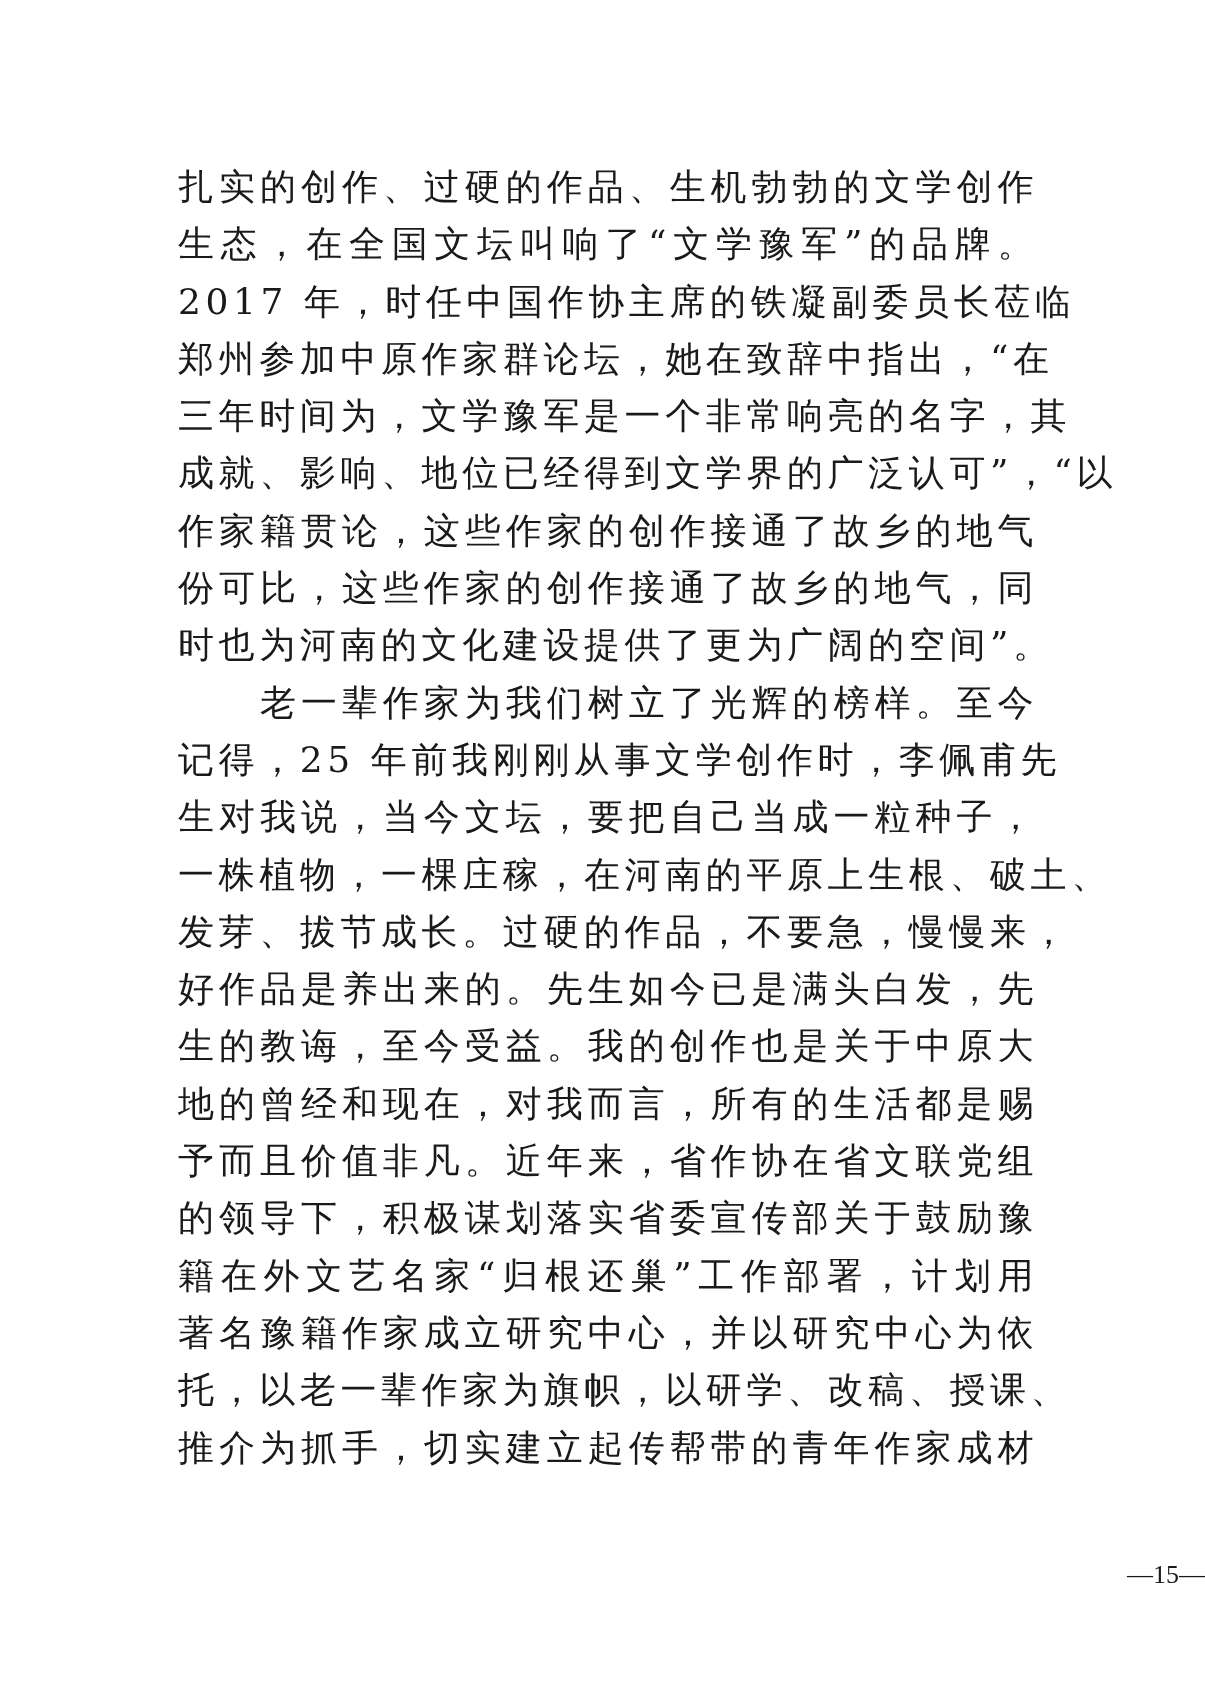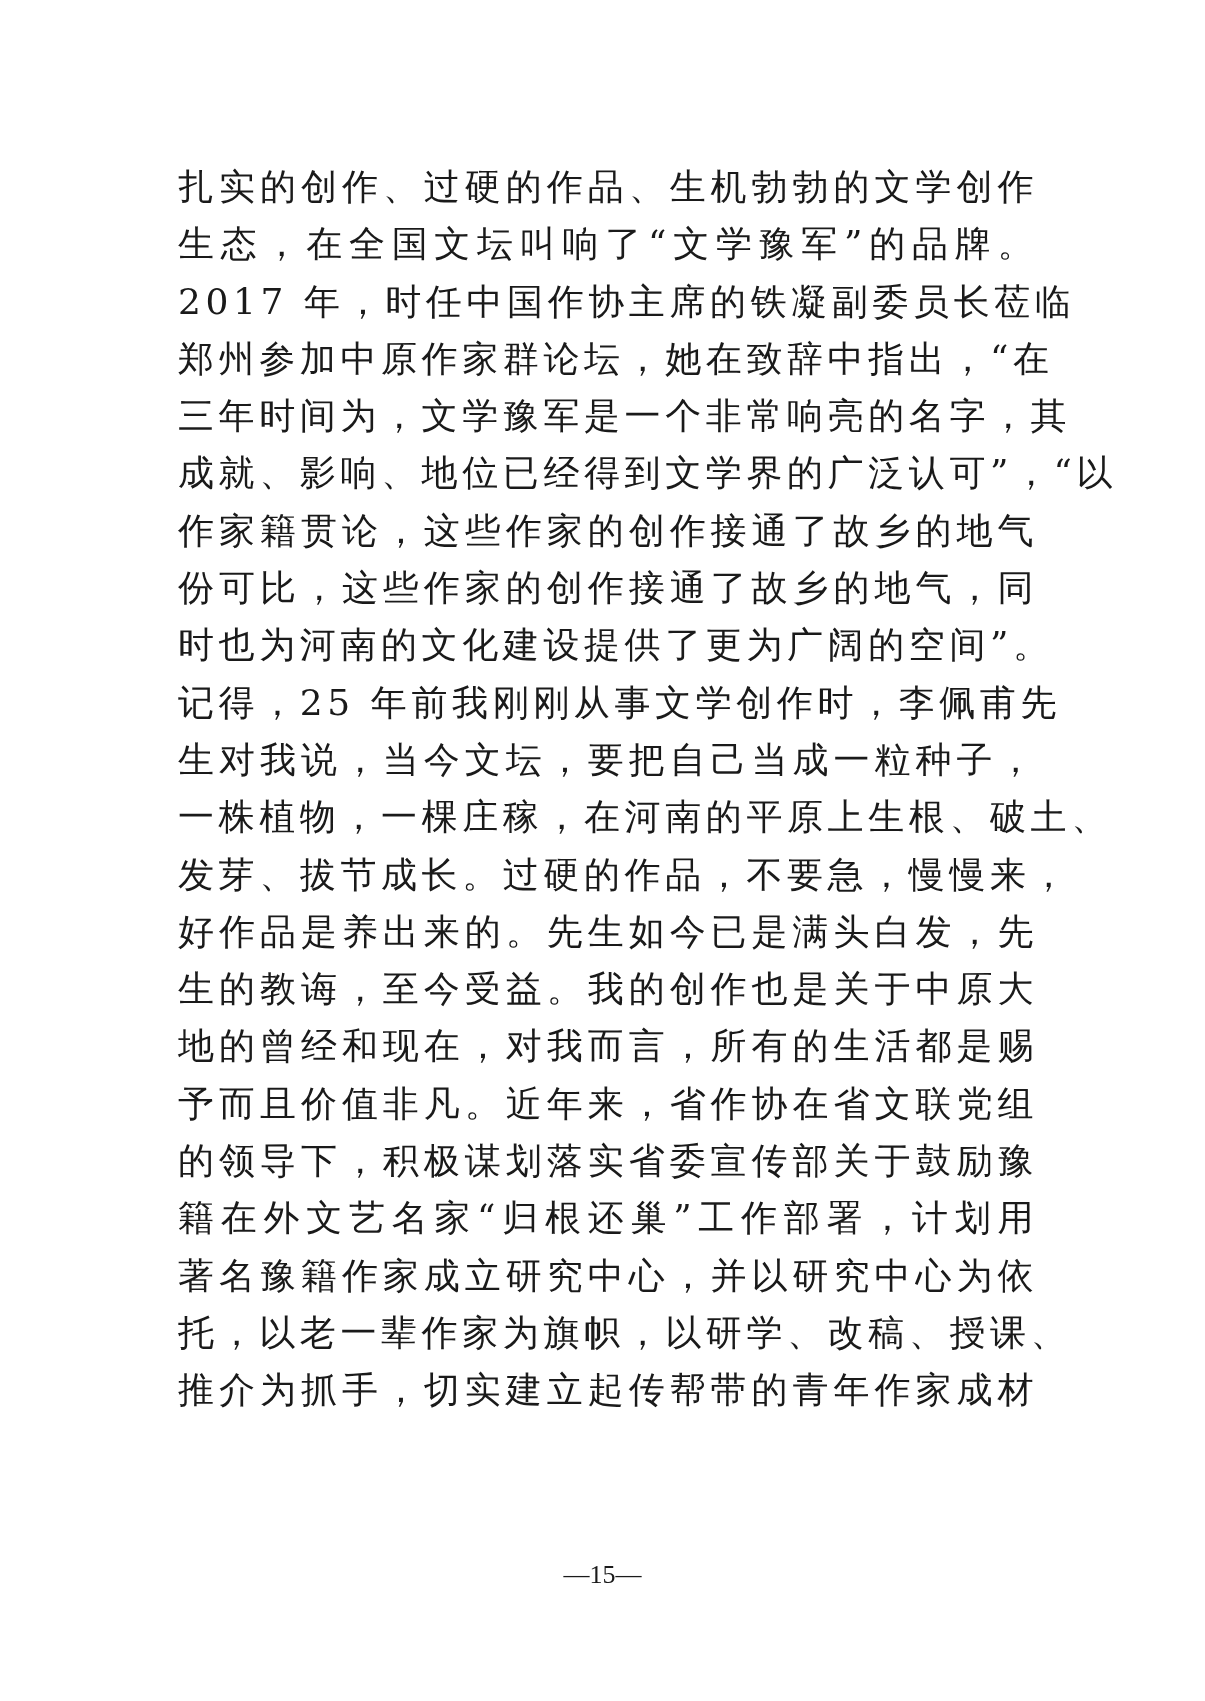--- a/index.html
+++ b/index.html
@@ -36,40 +36,41 @@
     white-space: nowrap;
     letter-spacing: 4.6px;
     text-align: justify;
     text-align-last: justify;
   }
   .page-number {
     position: absolute;
     left: 0;
     width: 1205px;
     top: 1560px;
-    text-align: center;
+    text-align: right;
     font-family: "Liberation Serif", "DejaVu Serif", serif;
     font-size: 26px;
     color: #1a1a1a;
   }
 </style>
 </head>
 <body>
 
 <div class="page">
   <div class="text-block">
     <div class="line">扎实的创作、过硬的作品、生机勃勃的文学创作</div>
     <div class="line">生态，在全国文坛叫响了“文学豫军”的品牌。</div>
     <div class="line">2017 年，时任中国作协主席的铁凝副委员长莅临</div>
     <div class="line">郑州参加中原作家群论坛，她在致辞中指出，“在</div>
     <div class="line">三年时间为，文学豫军是一个非常响亮的名字，其</div>
     <div class="line">成就、影响、地位已经得到文学界的广泛认可”，“以</div>
     <div class="line">作家籍贯论，这些作家的创作接通了故乡的地气</div>
     <div class="line">份可比，这些作家的创作接通了故乡的地气，同</div>
     <div class="line">时也为河南的文化建设提供了更为广阔的空间”。</div>
+    <div class="line">　　老一辈作家为我们树立了光辉的榜样。至今</div>
     <div class="line">记得，25 年前我刚刚从事文学创作时，李佩甫先</div>
     <div class="line">生对我说，当今文坛，要把自己当成一粒种子，</div>
     <div class="line">一株植物，一棵庄稼，在河南的平原上生根、破土、</div>
     <div class="line">发芽、拔节成长。过硬的作品，不要急，慢慢来，</div>
     <div class="line">好作品是养出来的。先生如今已是满头白发，先</div>
     <div class="line">生的教诲，至今受益。我的创作也是关于中原大</div>
     <div class="line">地的曾经和现在，对我而言，所有的生活都是赐</div>
     <div class="line">予而且价值非凡。近年来，省作协在省文联党组</div>
     <div class="line">的领导下，积极谋划落实省委宣传部关于鼓励豫</div>
     <div class="line">籍在外文艺名家“归根还巢”工作部署，计划用</div>

